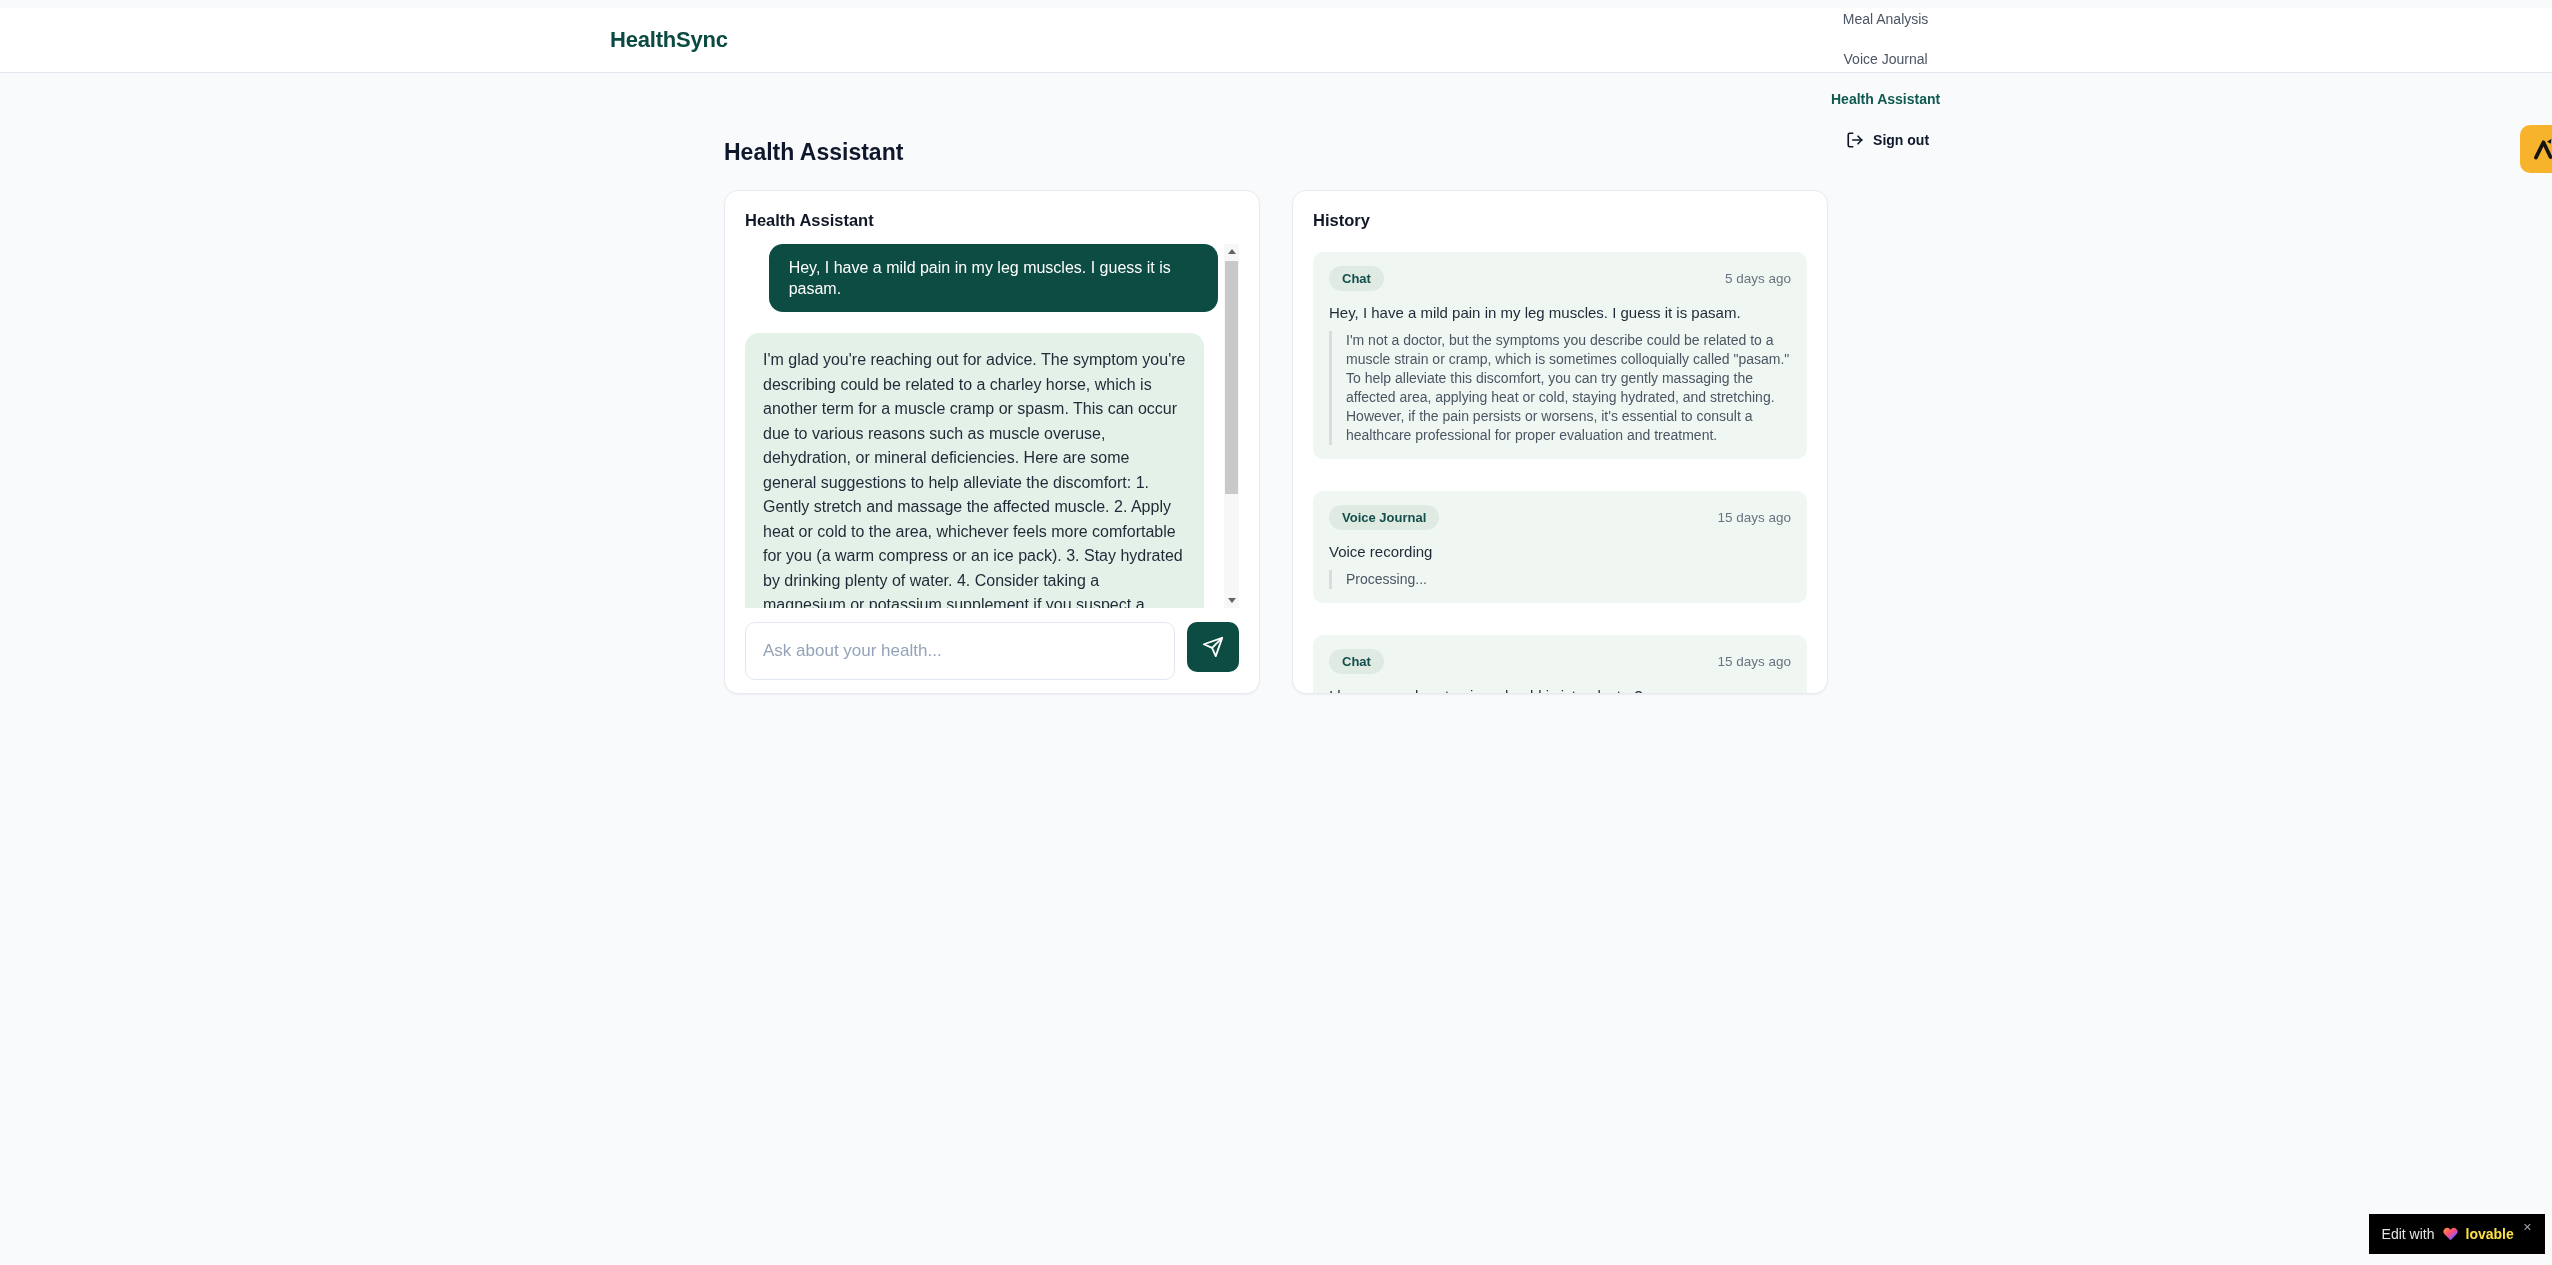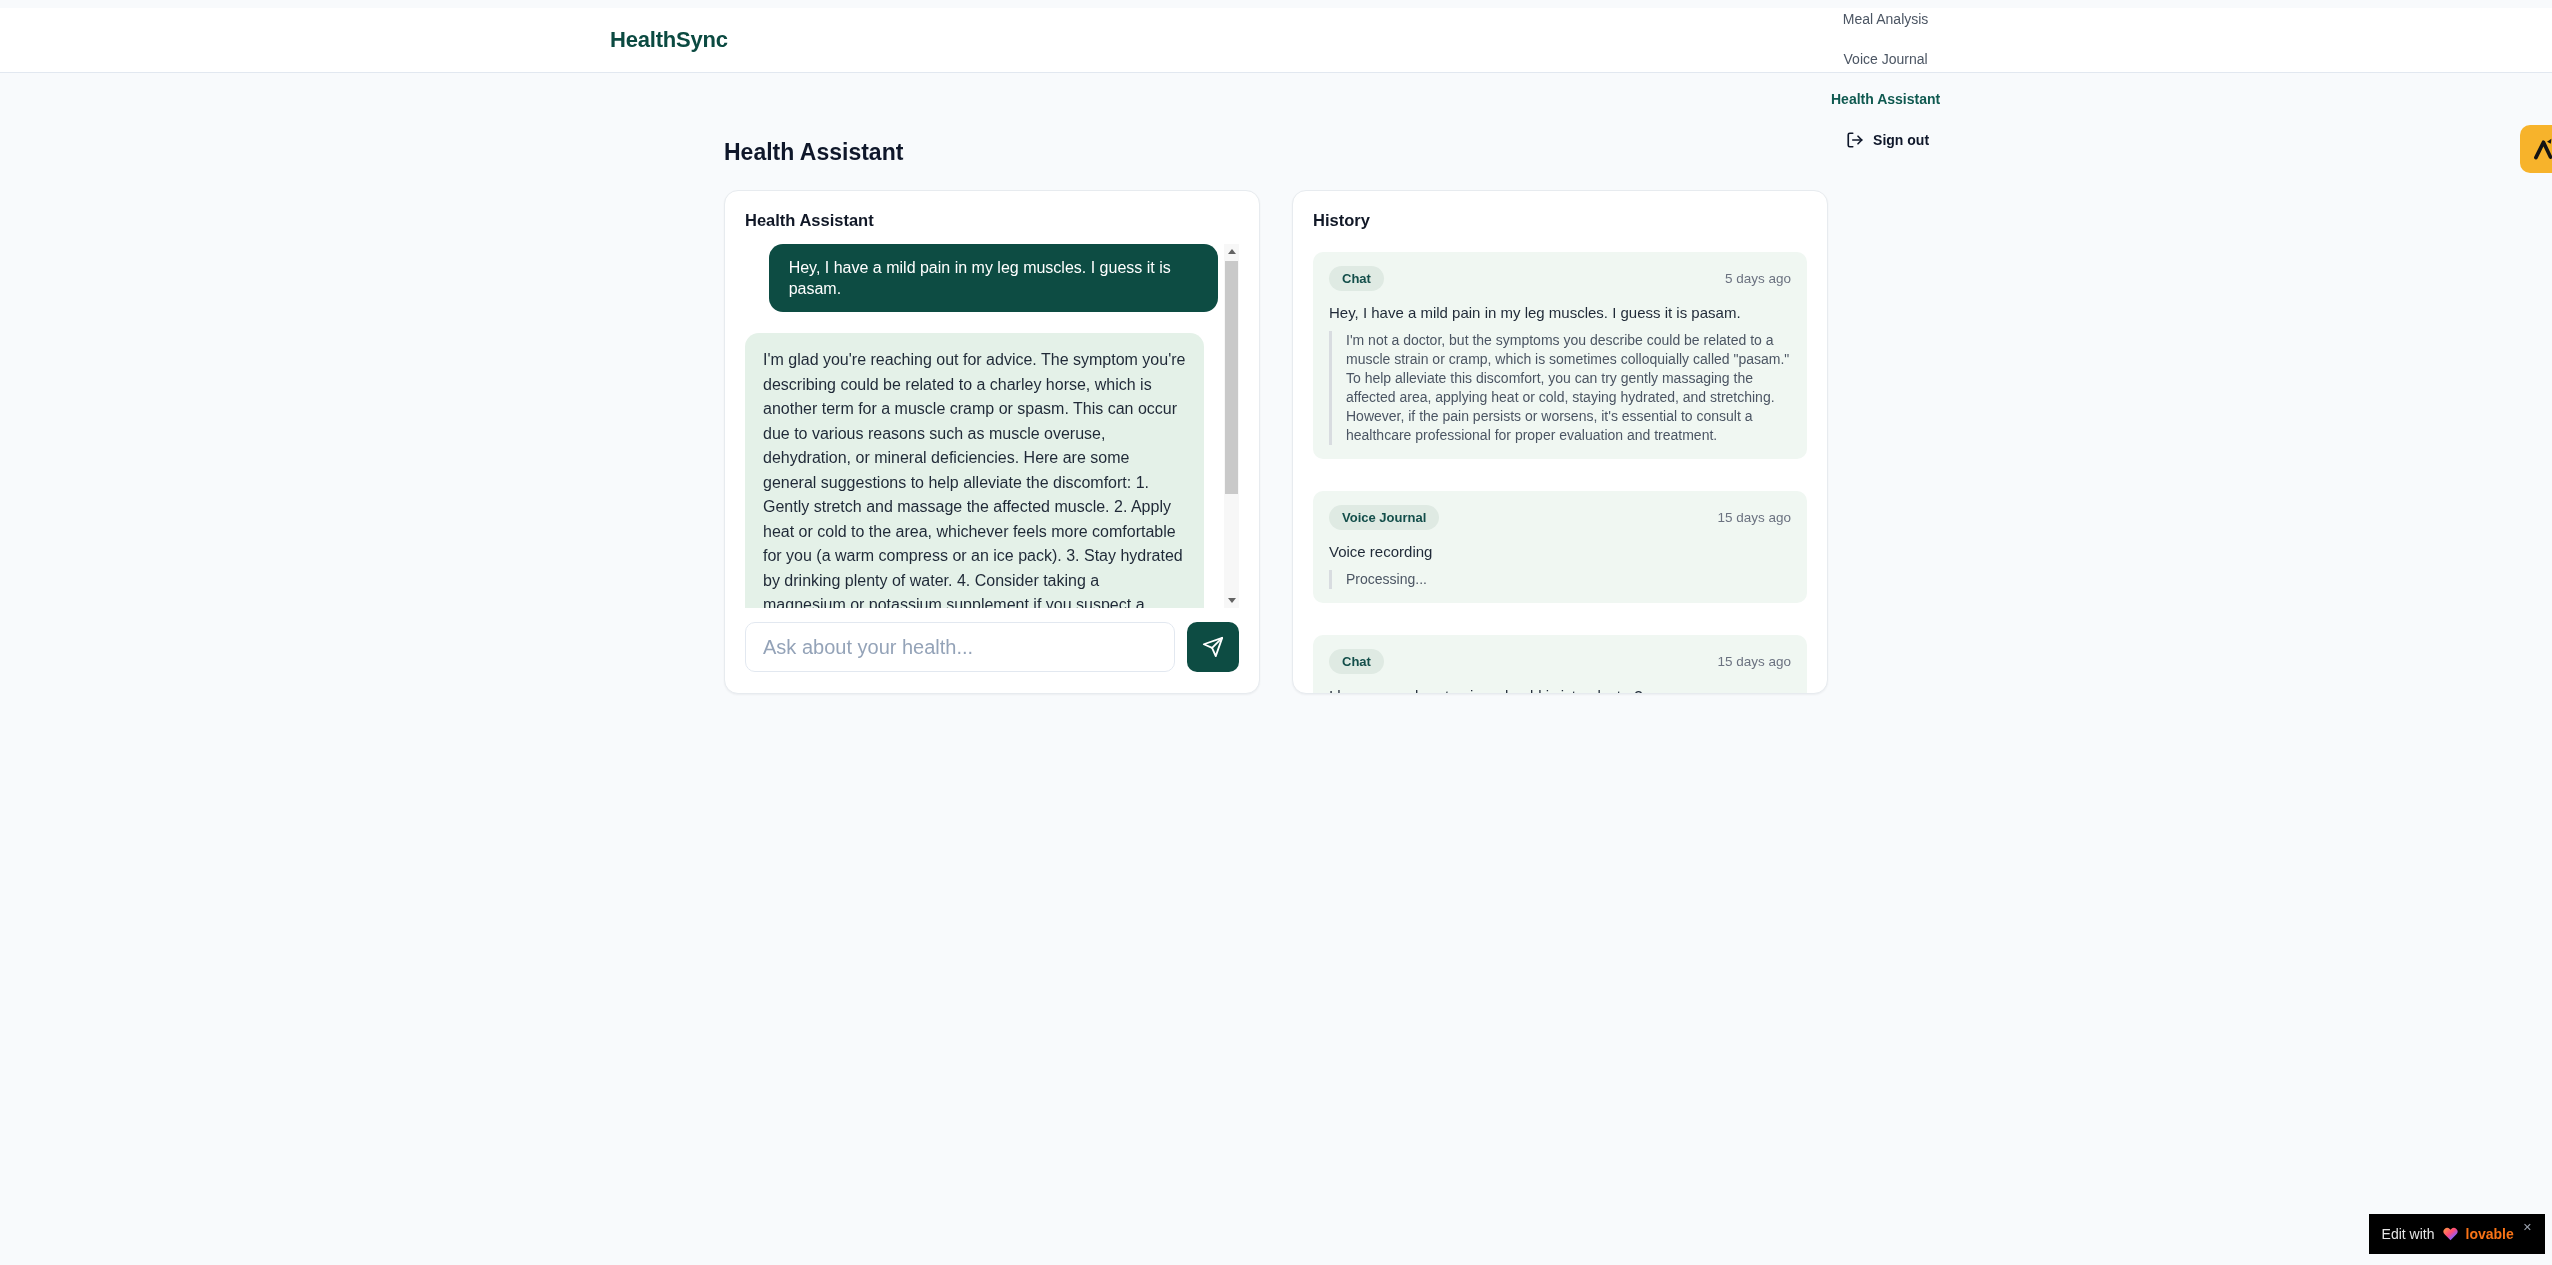--- a/index.html
+++ b/index.html
@@ -49,22 +49,22 @@
     width:15px; height:364px; margin-left:6px; background:#f7f7f7;
     position:relative; display:flex; flex-direction:column;
     align-items:center; justify-content:space-between; flex:none;
   }
   .sb-arrow { width:0; height:0; border-left:4px solid transparent; border-right:4px solid transparent; }
   .sb-arrow.up { border-bottom:5px solid #636363; margin-top:5px; }
   .sb-arrow.down { border-top:5px solid #636363; margin-bottom:5px; }
   .sb-thumb { position:absolute; top:17px; left:1px; right:1px; height:233px; background:#c9c9c9; }
   .input-row { display:flex; gap:12px; margin-top:14px; }
   .chat-input {
-    flex:1; height:50px; border:1px solid #e2e8f0; border-radius:10px;
-    padding:0 17px; font-size:20px; font-family:inherit; color:#111827;
+    flex:1; height:58px; border:1px solid #e2e8f0; border-radius:10px;
+    padding:0 17px; font-size:17px; font-family:inherit; color:#111827;
     background:#fff; outline:none;
   }
   .chat-input::placeholder { color:#94a3b8; }
   .send-btn {
     width:52px; height:50px; border:none; border-radius:10px; background:#0d4c43;
     display:flex; align-items:center; justify-content:center; cursor:pointer; flex:none;
   }
   
   .history-list { margin-top:22px; }
   .entry { background:#f0f7f2; border-radius:10px; padding:14px 16px; margin-bottom:32px; }
@@ -85,21 +85,21 @@
     background:#f7b32b; border-radius:10px;
     display:flex; align-items:center; justify-content:center; cursor:pointer;
   }
   .lovable-pill {
     position:absolute; right:7px; bottom:11px; height:40px;
     background:#000; border-radius:0; color:#fff;
     display:flex; align-items:center; gap:7px; padding:0 13px;
     font-size:14px; cursor:pointer;
   }
   .lovable-pill .prefix { color:#e5e5e5; }
-  .lovable-pill .brand { font-weight:700; color:#f97316; }
+  .lovable-pill .brand { font-weight:700; color:#fde047; }
   .lovable-pill .close { font-size:11px; color:#9ca3af; position:relative; top:-7px; margin-left:2px; }
 </style>
 </head>
 <body>
 
 <header class="navbar">
   <div class="nav-inner">
     <div class="logo">HealthSync</div>
     <nav class="nav-links">
       <a class="nav-link">Dashboard</a>

